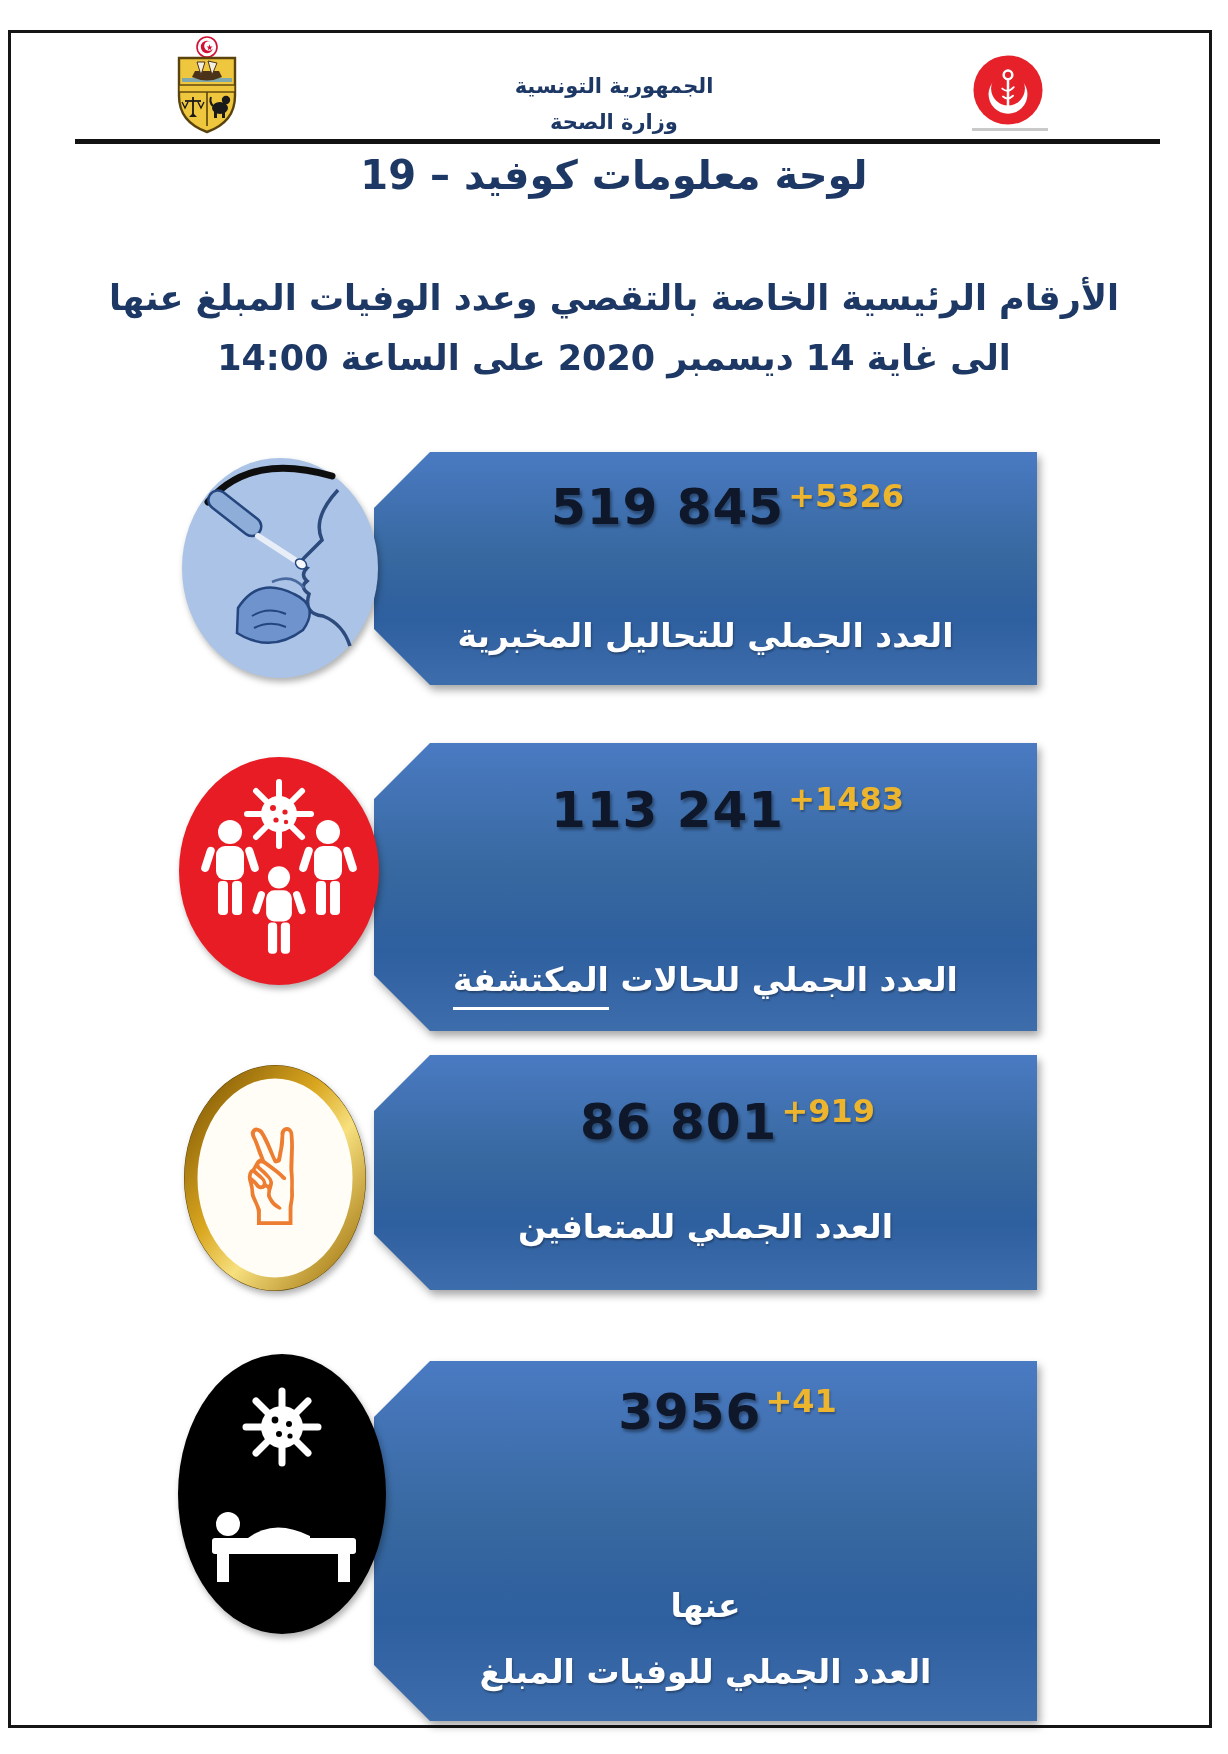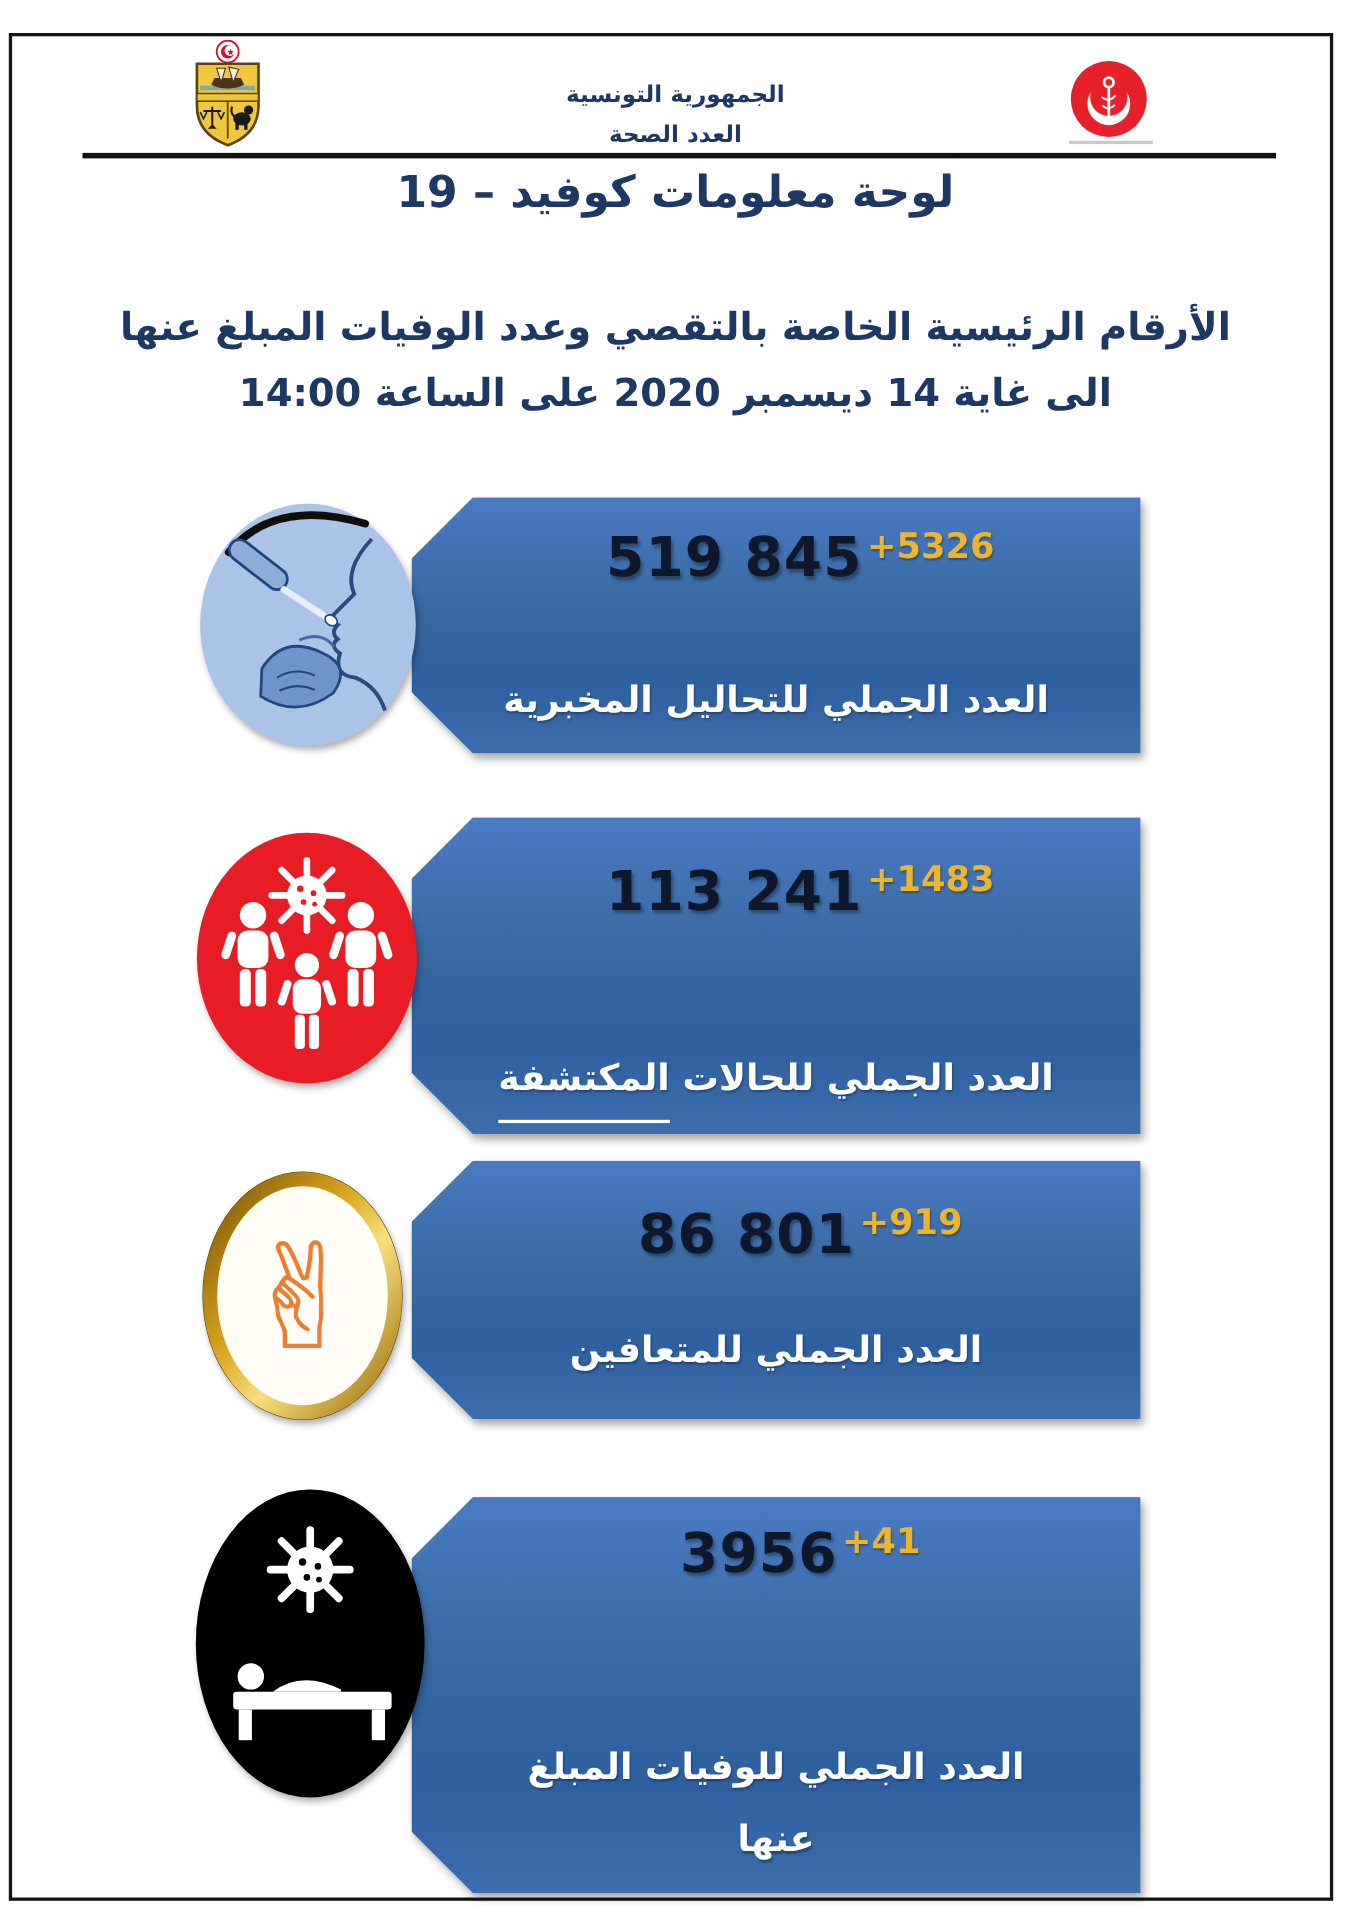--- a/index.html
+++ b/index.html
@@ -55,21 +55,21 @@
   }
   .stat-delta{
     color:#edb52e;font-weight:700;font-size:32px;position:relative;top:-17px;
     margin-left:4px;text-shadow:1px 2px 2px rgba(0,0,0,0.3);direction:ltr;unicode-bidi:embed;
   }
   .stat-label{
     position:absolute;left:0;right:0;text-align:center;direction:rtl;
     color:#ffffff;font-weight:700;font-size:33px;
     text-shadow:1px 2px 2px rgba(0,0,0,0.3);
   }
-  .stat-label .underlined{border-bottom:3px solid #ffffff;padding-bottom:19px;}
+  .stat-label .underlined{border-bottom:3px solid #ffffff;padding-bottom:8px;}
   .stat-label.two-line{line-height:2.0;}
   .icon-wrap{position:absolute;filter:drop-shadow(2px 4px 3px rgba(0,0,0,0.3));}
   .icon-wrap svg{display:block;width:100%;height:100%;}
 </style>
 </head>
 <body>
 
 <div class="page-frame"></div>
 
 <div class="coat-of-arms">
@@ -99,21 +99,21 @@
 
     <ellipse cx="48" cy="72" rx="8" ry="6" fill="#1a1a1a"></ellipse>
     <circle cx="54" cy="64" r="4.2" fill="#1a1a1a"></circle>
     <rect x="42" y="75" width="3" height="7" fill="#1a1a1a"></rect>
     <rect x="50" y="75" width="3" height="7" fill="#1a1a1a"></rect>
     <path d="M41,70 q-4,-4 -2,-9" fill="none" stroke="#1a1a1a" stroke-width="2"></path>
   </svg>
 </div>
 
 <div class="header-text header-republic">الجمهورية التونسية</div>
-<div class="header-text header-ministry">العدد الصحة</div>
+<div class="header-text header-ministry">وزارة الصحة</div>
 
 <div class="ministry-logo">
   <svg viewBox="0 0 200 200" preserveAspectRatio="none">
     <circle cx="100" cy="100" r="96" fill="#e62129"></circle>
     <circle cx="100" cy="112" r="54" fill="#ffffff"></circle>
     <circle cx="100" cy="96" r="47" fill="#e62129"></circle>
     <circle cx="100" cy="58" r="12" fill="none" stroke="#ffffff" stroke-width="7"></circle>
     <line x1="100" y1="70" x2="100" y2="150" stroke="#ffffff" stroke-width="7"></line>
     <path d="M84,96 q16,14 32,-4 M86,118 q14,12 28,-2" fill="none" stroke="#ffffff" stroke-width="5" stroke-linecap="round"></path>
   </svg>
@@ -237,22 +237,22 @@
   </div>
 </section>
 
 <section class="card">
   <div class="banner-wrap" style="top:1361px;height:360px;">
     <div class="banner"></div>
     <div class="num-row" style="top:22px;">
       <span class="stat-value">3956</span><span class="stat-delta">+41</span>
     </div>
     <div class="stat-label two-line" style="bottom:16px;">
+      <div>عنها</div>
       <div>العدد الجملي للوفيات المبلغ</div>
-      <div>عنها</div>
     </div>
   </div>
   <div class="icon-wrap" style="left:176px;top:1352px;width:212px;height:285px;">
     <svg viewBox="0 0 212 285" preserveAspectRatio="none">
       <ellipse cx="106" cy="142" rx="104" ry="140" fill="#000000"></ellipse>
 
       <g transform="translate(106,75)" fill="none" stroke="#ffffff" stroke-width="7" stroke-linecap="round">
         <line x1="0" y1="-21" x2="0" y2="-36"></line>
           <line x1="0" y1="21" x2="0" y2="36"></line>
         <line x1="-21" y1="0" x2="-36" y2="0"></line>

